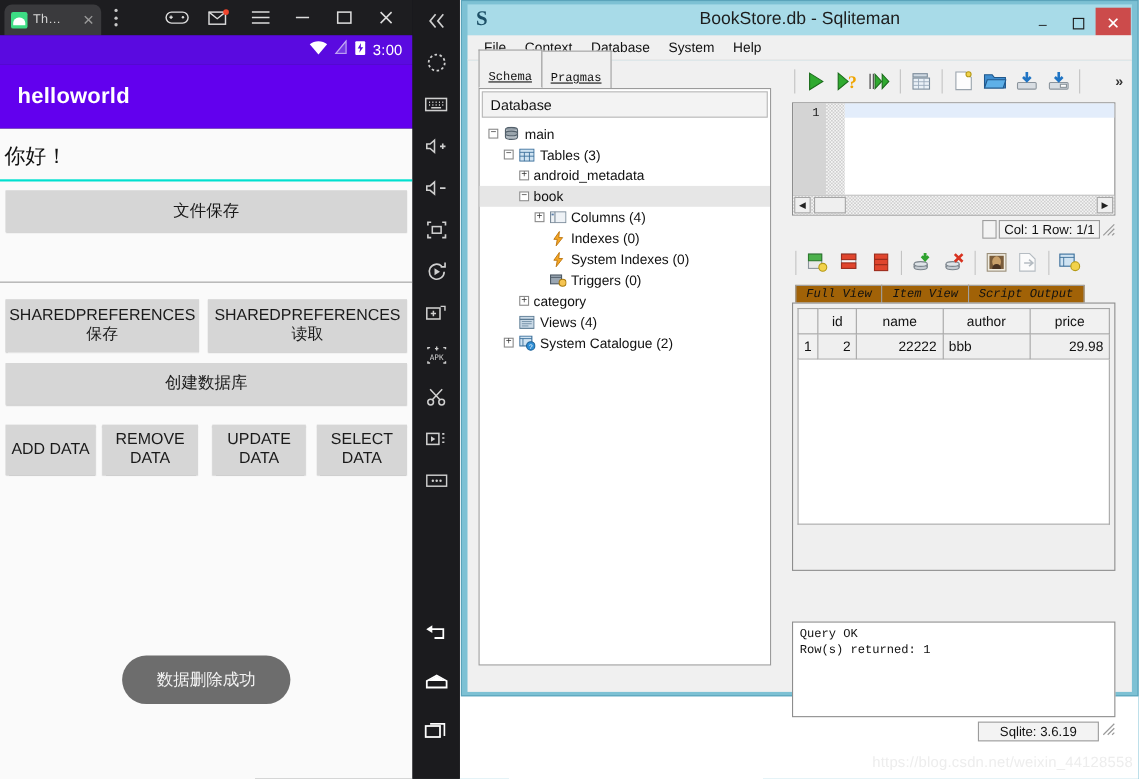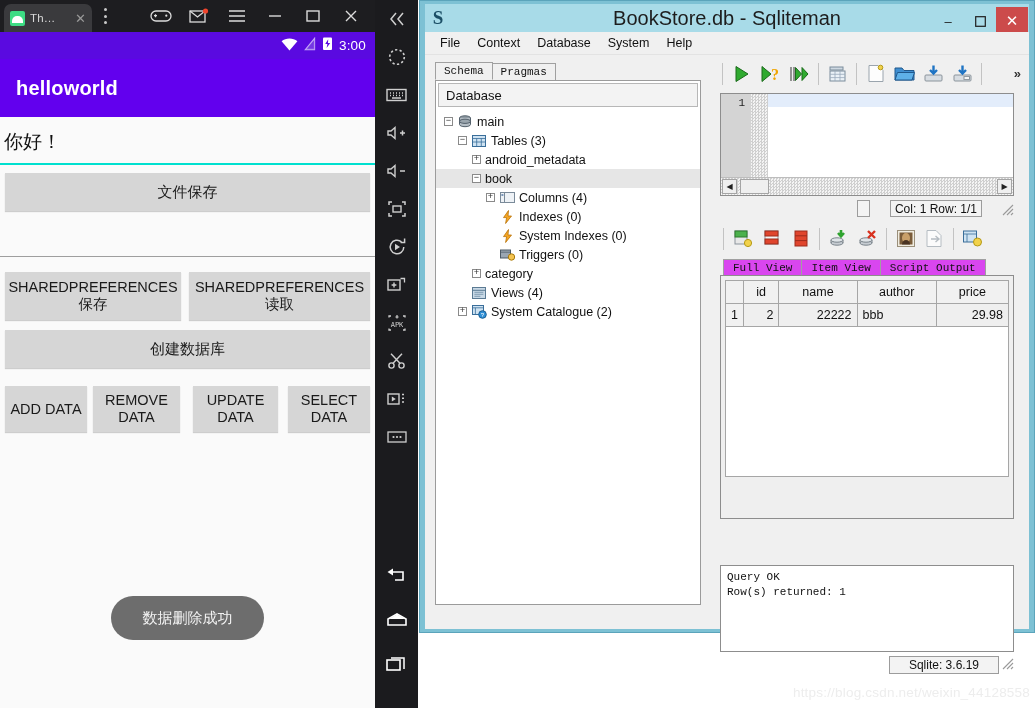--- a/index.html
+++ b/index.html
@@ -112,21 +112,21 @@
     border:1px solid #5ba4bb;
   }
   #sqm-title {
     position:absolute; left:5px; top:3px; width:604px; height:28px;
     background:#a8dbe8;
     display:flex; align-items:center;
   }
   #sqm-logo { width:26px; height:26px; display:flex; align-items:center; justify-content:center;
      color:#1c4f66; font-size:19px; font-weight:700; font-family:"Liberation Serif",serif; }
   #sqm-title-text {
-    position:absolute; left:0; right:0; text-align:center; font-size:20px; color:#1d1d1d;
+    position:absolute; left:0; right:0; text-align:center; font-size:16px; color:#1d1d1d;
     pointer-events:none;
   }
   .sqm-wbtn { position:absolute; top:3px; height:28px; width:32px;
     display:flex; align-items:center; justify-content:center; font-size:13px; color:#1d1d1d;}
   #sqm-min { right:65px; }
   #sqm-max { right:33px; }
   #sqm-close { right:1px; width:32px; background:#cc4b4b; color:#fff; font-size:15px;}
 
   #sqm-menubar {
     position:absolute; left:5px; top:31px; width:604px; height:23px;
@@ -138,22 +138,22 @@
   #sqm-body {
     position:absolute; left:5px; top:54px; width:604px; height:574px;
     background:#f0f0f0;
   }
 
   
   #schema-panel { position:absolute; left:10px; top:5px; width:270px; height:560px;}
   .tabstrip { position:absolute; left:0; top:0; height:20px; display:flex; align-items:flex-end;}
   .mtab {
     font-family:"Liberation Mono", monospace; font-size:11px; color:#111;
-    padding:2px 8px 2px 8px; border:1px solid #a0a0a0; border-bottom:none;
-    background:#f0f0f0; margin-right:-1px;
+    padding:19px 8px 2px 8px; border:1px solid #a0a0a0; border-bottom:none;
+    background:#f0f0f0; margin-right:-1px;text-decoration:underline;
   }
   .mtab.active { background:#f0f0f0; border-bottom:1px solid #f0f0f0; position:relative; z-index:2;}
   #tree-frame {
     position:absolute; left:0; top:20px; width:266px; height:525px;
     background:#fff; border:1px solid #9b9b9b;
   }
   #tree-header {
     height:24px; background:#f3f3f3; border-bottom:1px solid #b7b7b7;
     display:flex; align-items:center; padding-left:7px;
     font-size:13px; color:#111; border:1px solid #b7b7b7; margin:2px;
@@ -192,35 +192,35 @@
   #sqled-line { position:absolute; left:47px; top:0; right:0; height:13px; background:#e3edfb;}
   #sqled-hs { position:absolute; left:0; bottom:0; width:292px; height:18px; background:
      repeating-conic-gradient(#cfcfcf 0% 25%, #f4f4f4 0% 50%) 0 0/3px 3px; border-top:1px solid #bdbdbd;}
   .hsarrow { position:absolute; top:1px; width:15px; height:15px; background:#efefef; border:1px solid #a5a5a5;
       display:flex;align-items:center;justify-content:center;font-size:8px;color:#222;}
   #hs-left { left:1px;} #hs-right{ right:1px;}
   #hs-thumb { position:absolute; left:19px; top:1px; width:29px; height:15px; background:#efefef; border:1px solid #a5a5a5;}
 
   #colrow {
     position:absolute; left:0; top:141px; width:297px; height:20px;
-    display:flex; align-items:center; justify-content:flex-end; gap:20px;
+    display:flex; align-items:center; justify-content:flex-end; gap:2px;
   }
   #colrow .pad { width:13px; height:17px; border:1px solid #9c9c9c; background:#f3f3f3;}
   #colrow .lbl { font-size:12px; color:#111; border:1px solid #9c9c9c; background:#f3f3f3;
      padding:0 4px; height:17px; line-height:16px;}
   #colrow .grip { width:12px; height:12px; }
 
   #tb2 {
     position:absolute; left:0; top:165px; width:308px; height:33px;
     background:#f0f0f0; display:flex; align-items:center; gap:2px; padding-left:3px;
   }
 
   #viewtabs { position:absolute; left:6px; top:200px; height:19px; display:flex; align-items:flex-end;}
   .vtab { font-family:"Liberation Mono",monospace; font-size:11px; color:#111;
-     padding:2px 9px; border:1px solid #a0a0a0; border-bottom:none; background:#d946ef; margin-right:-1px;}
+     padding:2px 9px; border:1px solid #a0a0a0; border-bottom:none; background:#a16207; margin-right:-1px;font-style:italic;}
 
   #grid-frame { position:absolute; left:3px; top:218px; width:294px; height:244px;
      border:1px solid #8d8d8d; background:#efefef; padding:4px;}
   table.grid { border-collapse:collapse; width:100%; }
   table.grid th, table.grid td {
     border:1px solid #a6a6a6; font-size:12.5px; color:#111; height:23px; padding:0 5px;
   }
   table.grid th { background:#f1f1f1; font-weight:400; text-align:center;}
   table.grid td.num { text-align:right; }
   table.grid td.txt { text-align:left; }

